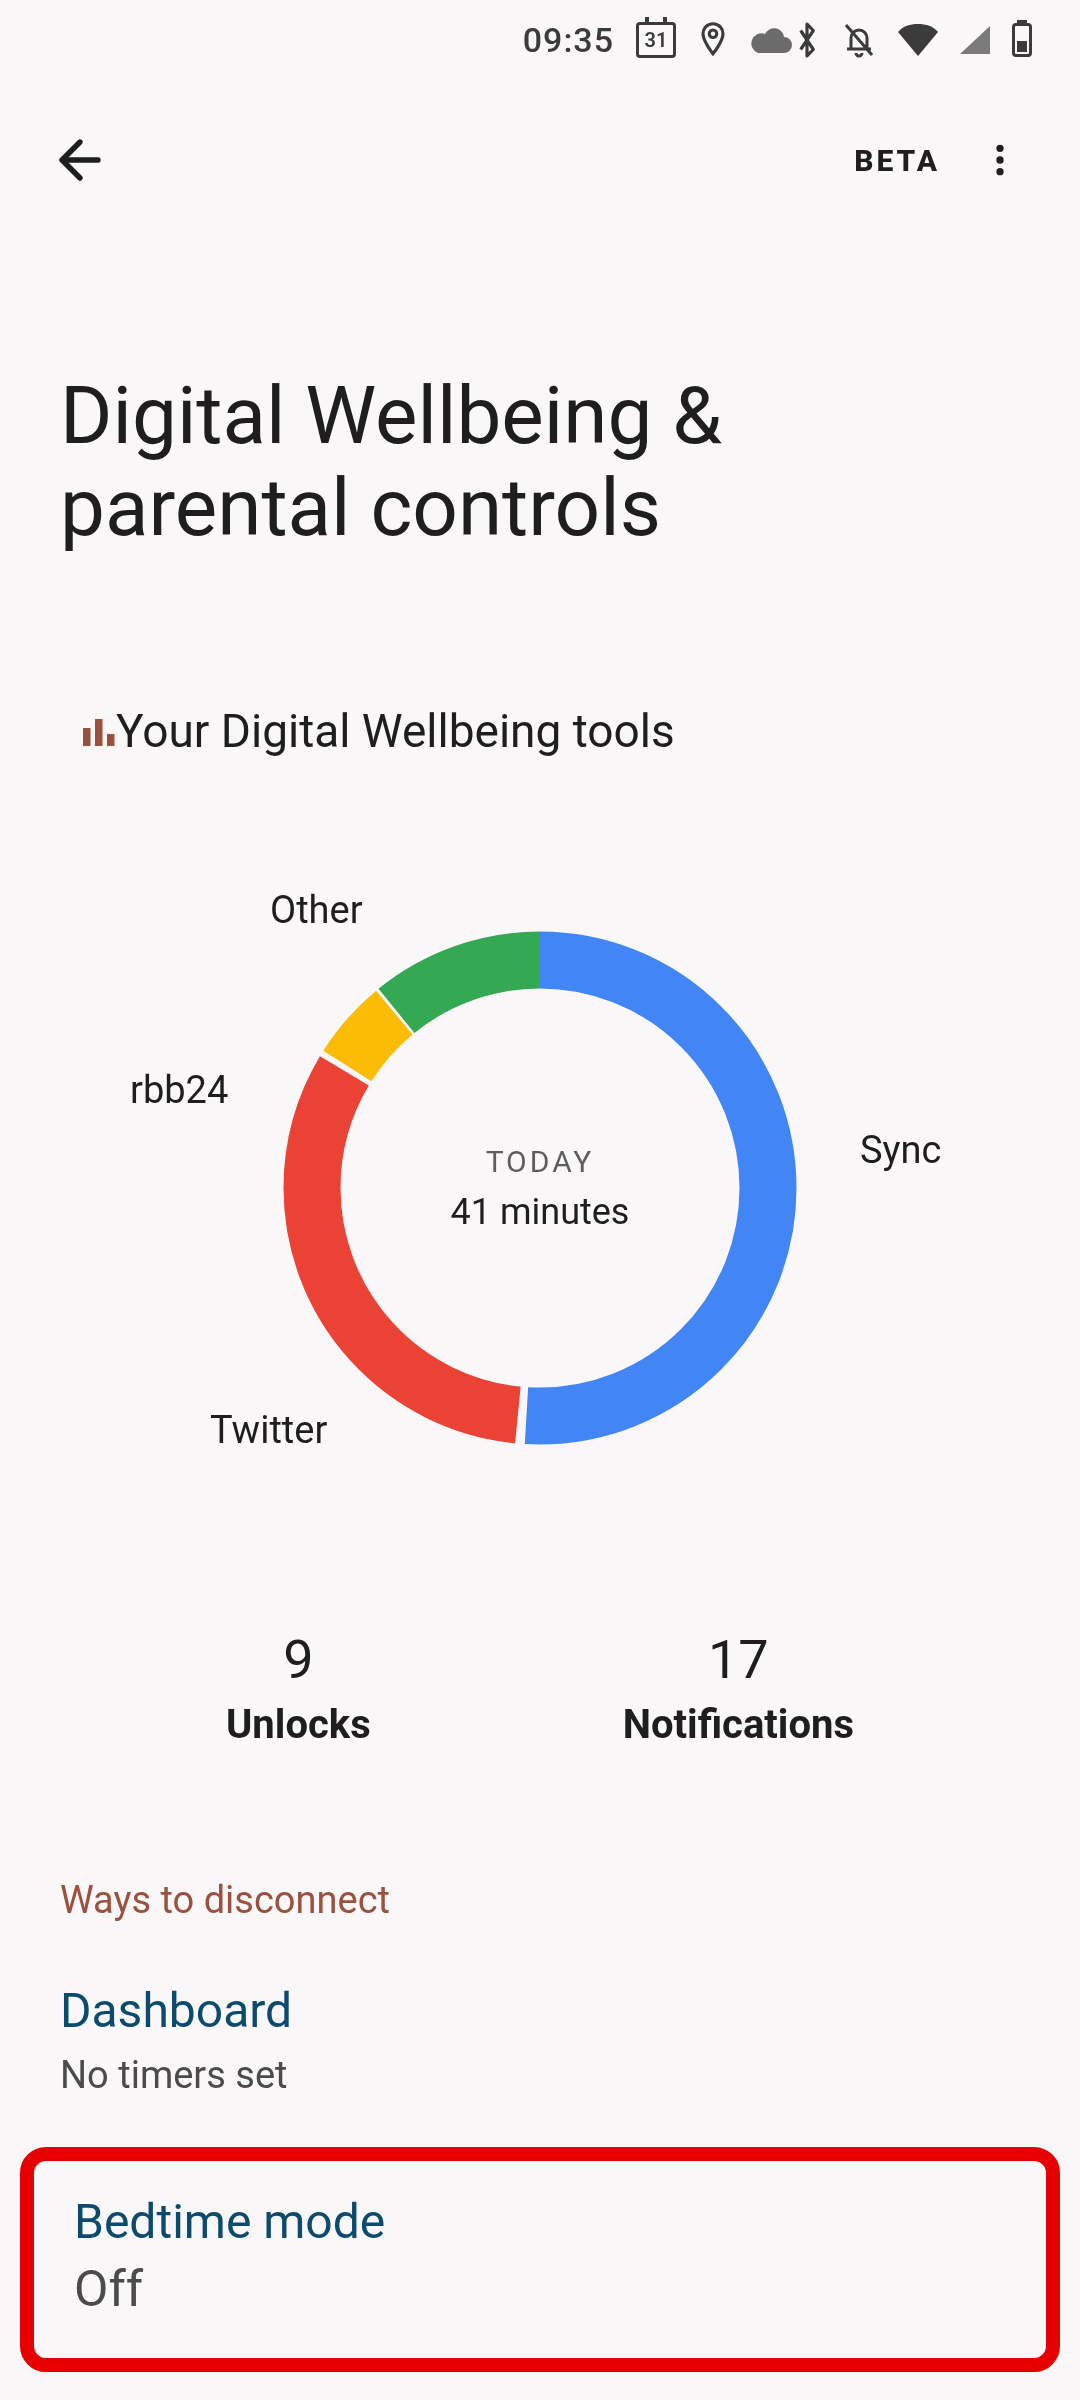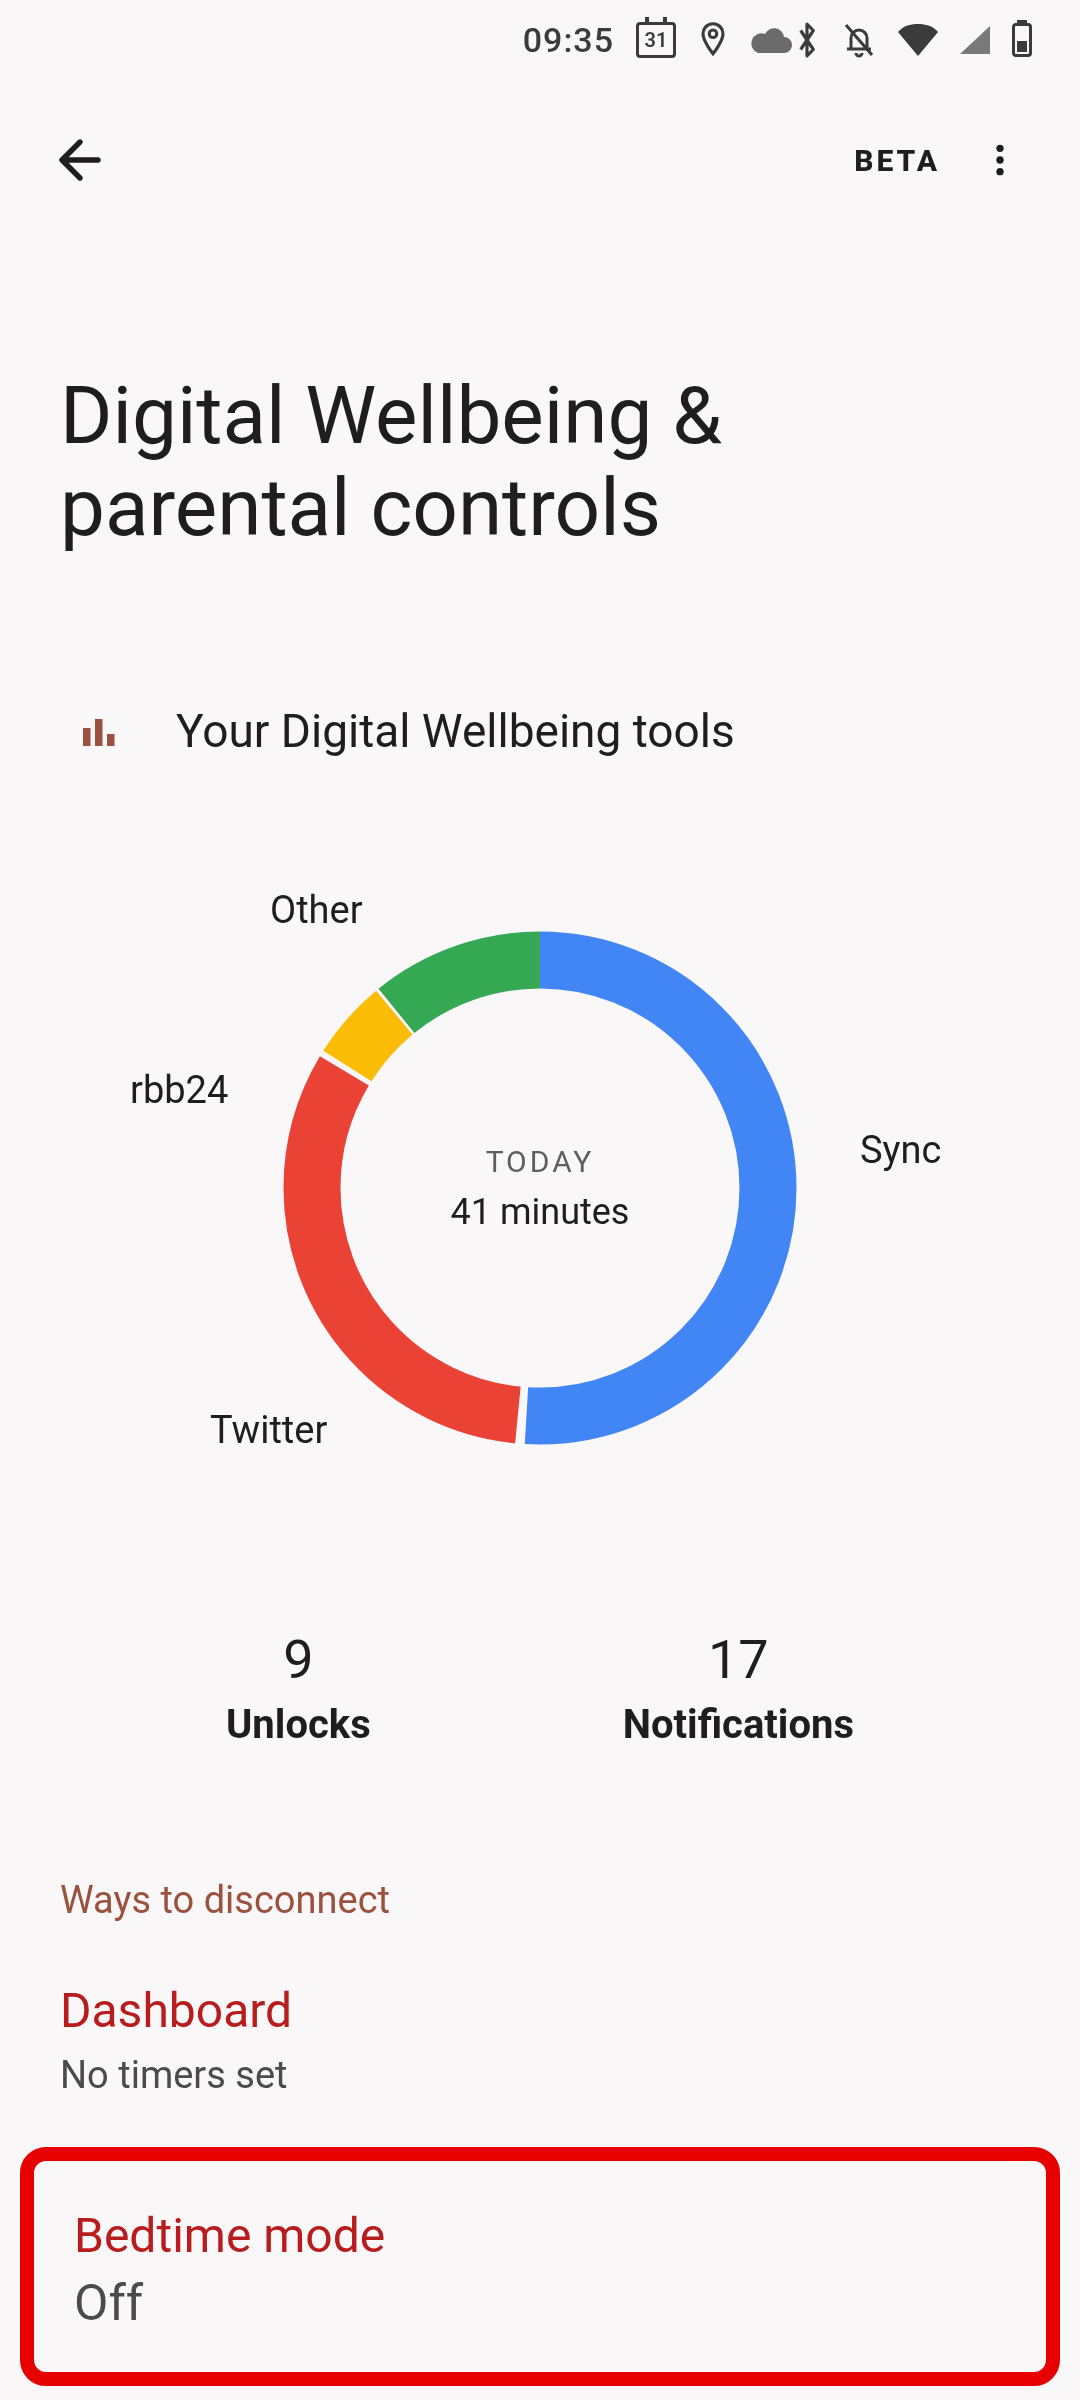--- a/index.html
+++ b/index.html
@@ -100,21 +100,20 @@
     line-height: 1.15;
     font-weight: 400;
     padding: 170px 60px 0 60px;
     color:#1e1e1e;
   }
 
   
   .tools-row {
     display:flex;
     align-items:center;
-    gap: 60px;
     padding: 150px 80px 0 80px;
   }
   .tools-label {
     font-size: 46px;
     color:#1e1e1e;
   }
 
   
   .chart-wrap {
     position: relative;
@@ -174,34 +173,34 @@
   .section-header {
     font-size: 38px;
     color: #9a513e;
     padding: 130px 60px 0 60px;
   }
   .list-item {
     padding: 60px 60px 0 60px;
   }
   .li-title {
     font-size: 48px;
-    color:#b91c1c;
+    color:#0c4a6e;
   }
   .li-sub {
     font-size: 38px;
     color:#4b4b4b;
     margin-top: 14px;
   }
 
   
   .highlight {
     margin: 50px 20px 0 20px;
     border: 14px solid #e60000;
     border-radius: 26px;
-    padding: 46px 40px 40px 40px;
+    padding: 32px 40px 40px 40px;
   }
   .highlight .li-title { font-size: 48px; }
   .highlight .li-sub   { font-size: 50px; margin-top:10px; }
 </style>
 </head>
 <body>
 
 <div class="status-bar">
   <div class="status-left">
     <span class="clock">09:35</span>

